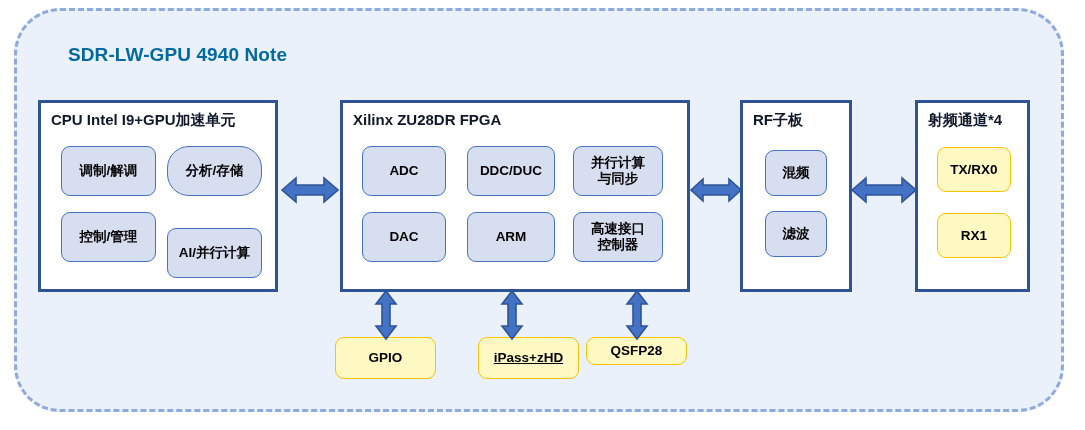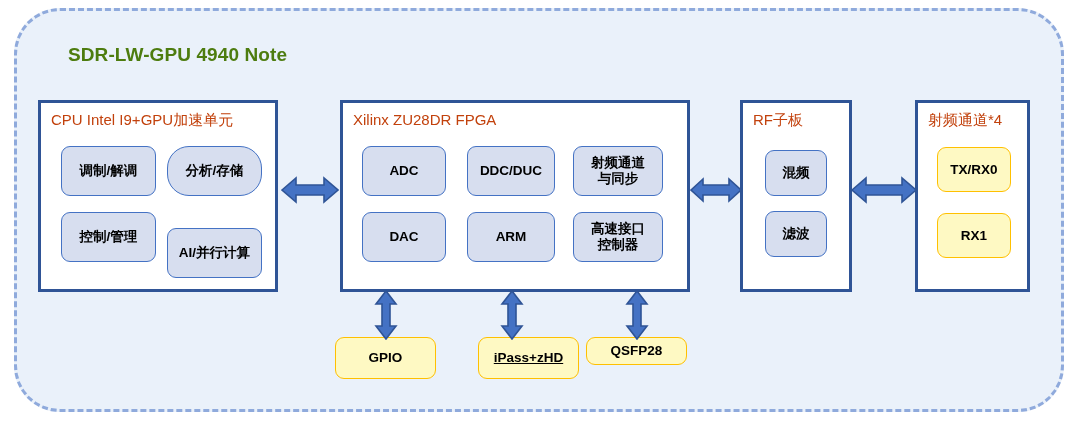--- a/index.html
+++ b/index.html
@@ -28,38 +28,38 @@
     background: #EAF1FA;
     border: 3px dashed #8FAADC;
     border-radius: 46px;
   }
   .diagram-title {
     position: absolute;
     left: 68px;
     top: 44px;
     font-size: 19px;
     font-weight: bold;
-    color: #4d7c0f;
+    color: #0369a1;
     letter-spacing: .1px;
     white-space: nowrap;
   }
   
   .block {
     position: absolute;
     box-sizing: border-box;
     background: #ffffff;
     border: 3px solid #2F5496;
   }
   .block-title {
     position: absolute;
     left: 10px;
     top: 8px;
     font-size: 15px;
-    font-weight: normal;
-    color: #c2410c;
+    font-weight: bold;
+    color: #0f172a;
     white-space: nowrap;
   }
   
   .sub {
     position: absolute;
     box-sizing: border-box;
     border-radius: 9px;
     display: flex;
     align-items: center;
     justify-content: center;
@@ -113,21 +113,21 @@
     <div class="block-title">Xilinx ZU28DR FPGA</div>
   </div>
   <div class="sub blue" style="left:362px; top:146px; width:84px; height:50px;">
     <span>ADC</span>
   </div>
   <div class="sub blue" style="left:467px; top:146px; width:88px; height:50px;">
     <span>DDC/DUC</span>
   </div>
   <div class="sub blue" style="left:573px; top:146px; width:90px; height:50px;">
     <span>
-      <span class="l2">射频通道</span>
+      <span class="l2">并行计算</span>
       <span class="l2">与同步</span>
     </span>
   </div>
   <div class="sub blue" style="left:467px; top:212px; width:88px; height:50px;">
     <span>ARM</span>
   </div>
   <div class="sub blue" style="left:362px; top:212px; width:84px; height:50px;">
     <span>DAC</span>
   </div>
   <div class="sub blue" style="left:573px; top:212px; width:90px; height:50px;">

